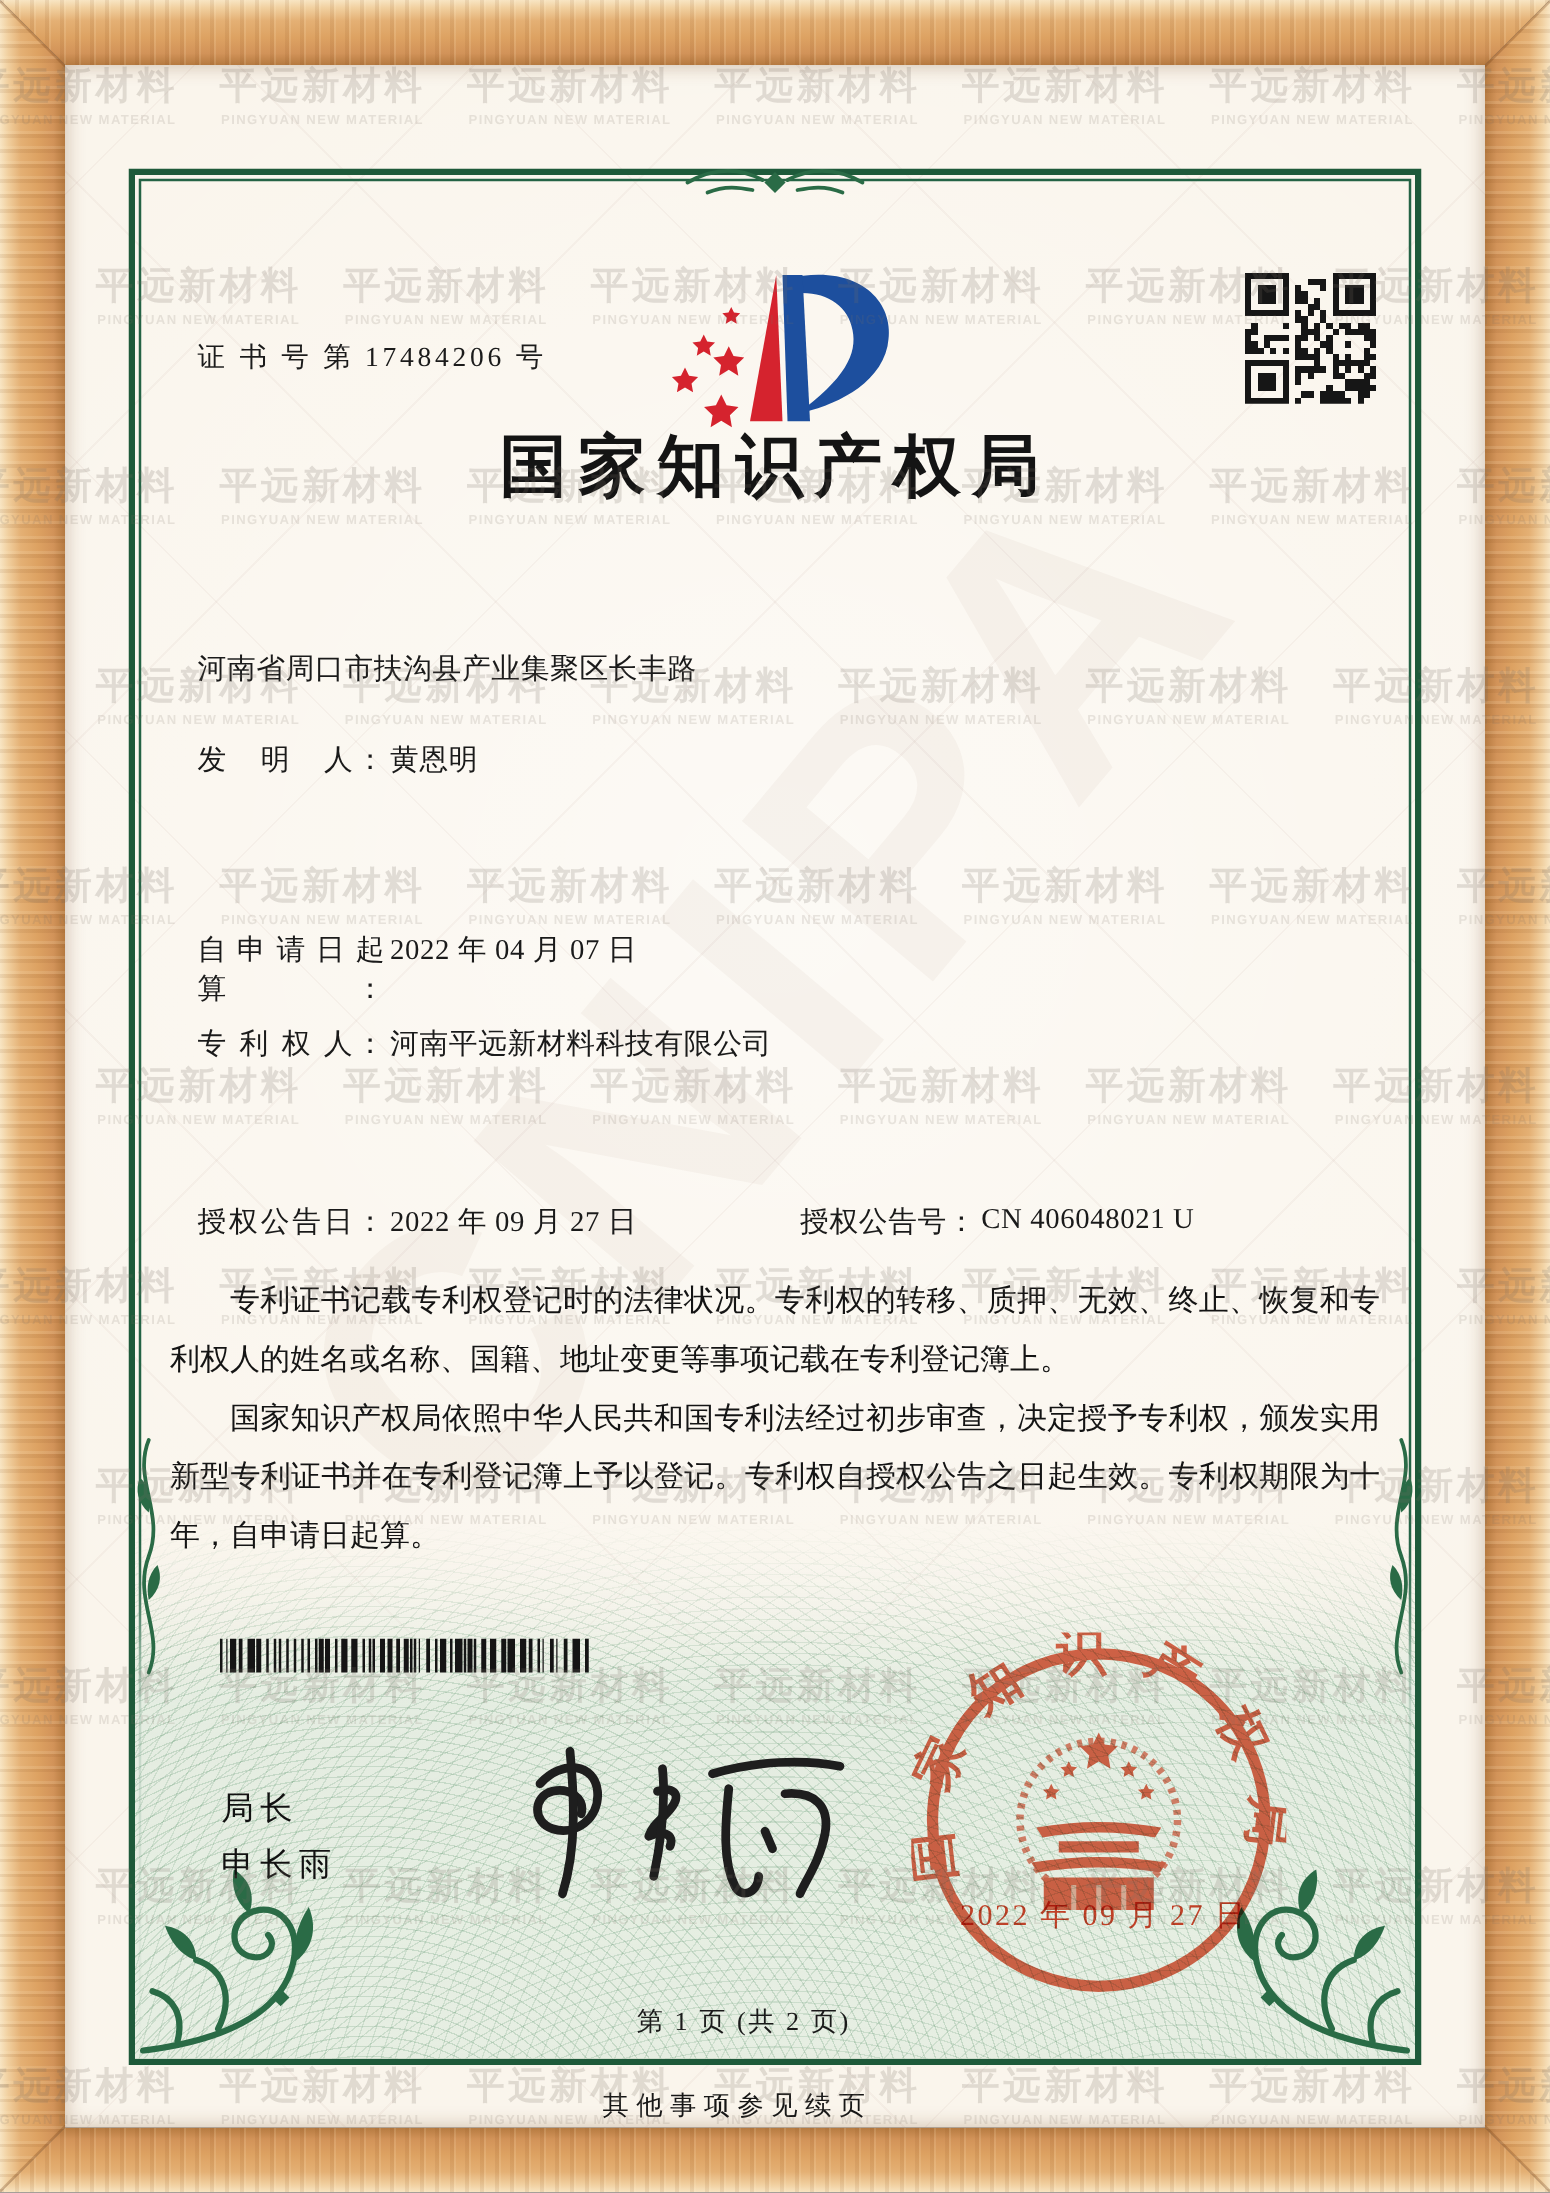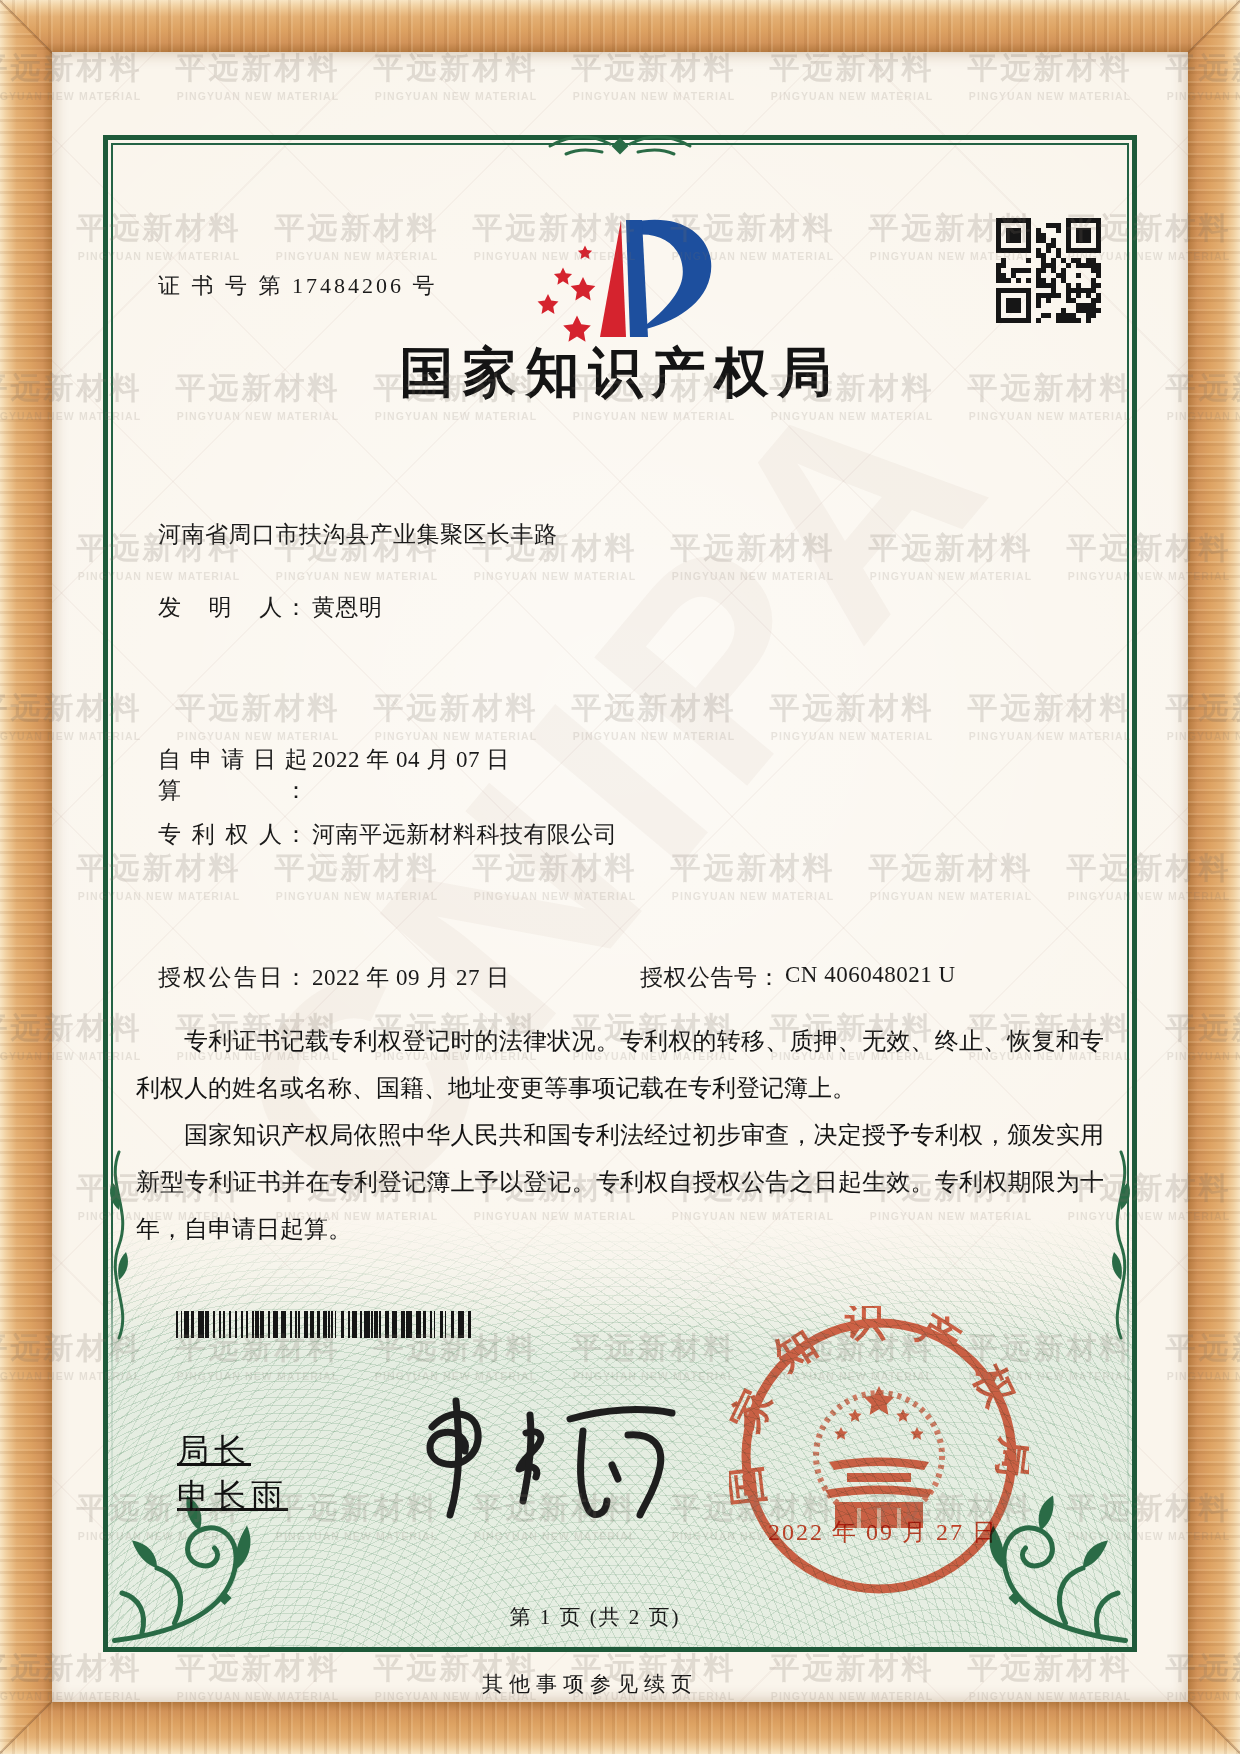--- a/index.html
+++ b/index.html
@@ -67,21 +67,21 @@
   .row{position:absolute;left:106px;display:flex;gap:4px;font-size:23px;color:#1a1a1a;
     letter-spacing:.5px;z-index:20;}
   .flabel{display:inline-block;width:150px;flex:none;text-align:justify;text-align-last:justify;}
   .fvalue{display:inline-block;}
   .grant2{position:absolute;left:482px;top:0;white-space:nowrap;display:flex;gap:4px;}
   .paras{position:absolute;left:84px;top:966px;width:968px;font-size:24px;line-height:47px;
     text-align:justify;color:#141414;z-index:20;}
   .paras p{margin:0;text-indent:2em;}
   .barcode{position:absolute;left:124px;top:1259px;width:302px;height:27px;z-index:20;font-size:0;}
   .barcode span{display:inline-block;height:27px;vertical-align:top;}
-  .officer{position:absolute;left:125px;z-index:20;font-size:32px;letter-spacing:5px;color:#111;text-decoration:underline;}
+  .officer{position:absolute;left:125px;z-index:20;font-size:26px;letter-spacing:5px;color:#111;}
   .sig{position:absolute;left:328px;top:1341px;width:310px;height:130px;z-index:25;}
   .seal{position:absolute;left:677px;top:1254px;width:300px;height:300px;z-index:40;
     opacity:.92;mix-blend-mode:multiply;}
   .seal-date{position:absolute;left:681px;top:1464px;width:300px;text-align:center;z-index:41;
     font-size:24px;letter-spacing:2px;color:#d6452c;mix-blend-mode:multiply;}
   .page-number{position:absolute;left:343px;top:1551px;width:400px;text-align:center;
     font-size:21px;letter-spacing:2px;color:#1a1a1a;z-index:20;}
   .footer-note{position:absolute;left:288px;top:1618px;width:500px;text-align:center;
     font-size:21px;letter-spacing:6px;color:#161616;z-index:20;}
   

